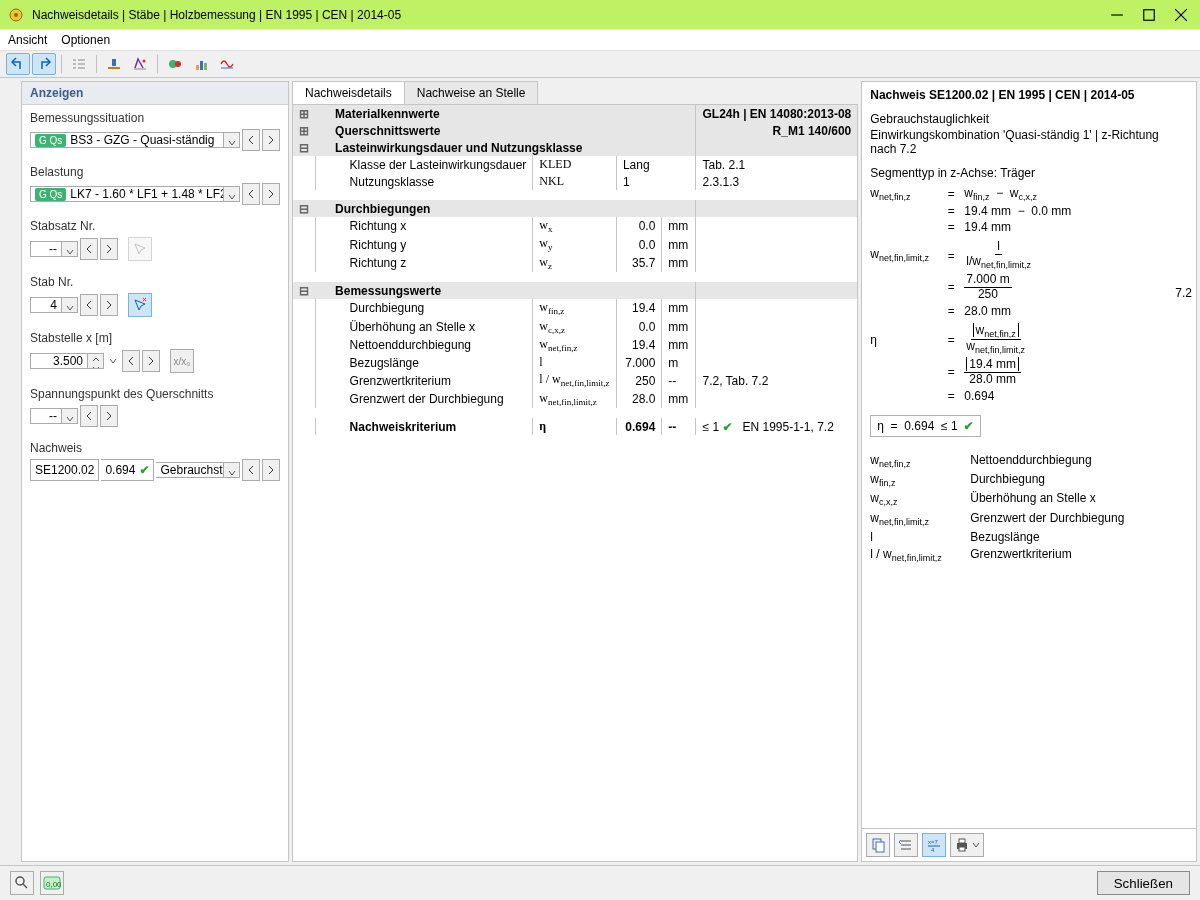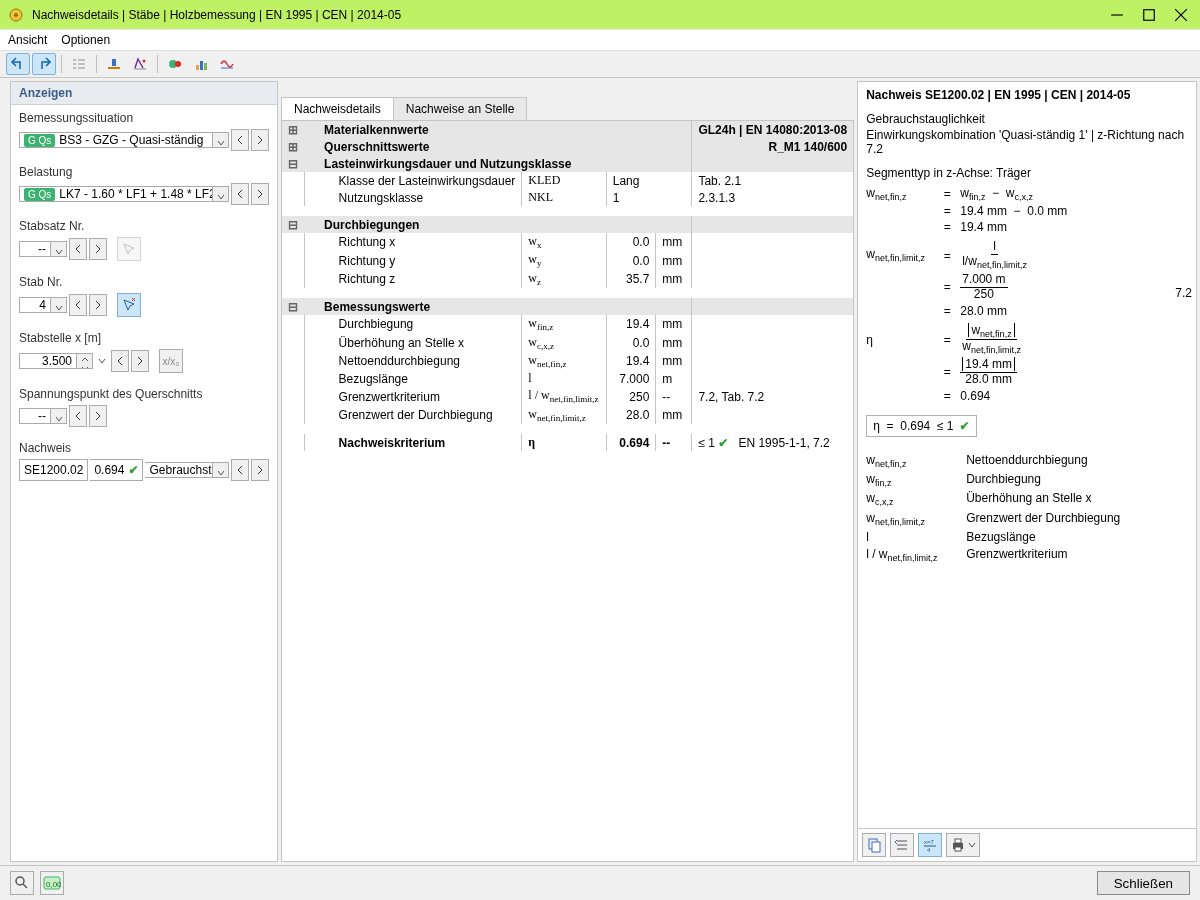--- a/index.html
+++ b/index.html
@@ -18,37 +18,37 @@
   .menubar span { cursor: default; }
 
   
   .toolbar { height: 28px; background: #f0f0f0; border-top: 1px solid #e0e0e0; border-bottom: 1px solid #c5c5c5; padding: 2px 6px; display: flex; align-items: center; gap: 2px; }
   .toolbar .tbtn { width: 24px; height: 22px; display: flex; align-items: center; justify-content: center; border: 1px solid transparent; border-radius: 2px; }
   .toolbar .tbtn.active { background: #cde6f7; border-color: #7bb2dd; }
   .toolbar .sep { width: 1px; height: 18px; background: #c0c0c0; margin: 0 3px; }
 
   
   .main { display: flex; height: 787px; background: #f0f0f0; }
-  .panel-left { width: 268px; background: #fff; margin: 3px 0 3px 10px; border: 1px solid #c5c5c5; display: flex; flex-direction: column; }
+  .panel-left { width: 268px; background: #fff; margin: 3px 0 3px 21px; border: 1px solid #c5c5c5; display: flex; flex-direction: column; }
   .panel-mid  { flex: 1 1 auto; margin: 3px; display: flex; flex-direction: column; }
   .panel-right{ width: 348px; background: #fff; margin: 3px 3px 3px 0; border: 1px solid #c5c5c5; display: flex; flex-direction: column; }
 
   
   .panel-left .hdr { background: #e8ebf0; font-weight: bold; color: #3b5e8c; padding: 4px 8px; border-bottom: 1px solid #d0d0d0; }
   .panel-left .section { padding: 6px 8px 2px 8px; color: #333; }
   .panel-left .row { display: flex; align-items: center; gap: 2px; padding: 2px 8px 8px 8px; }
   .badge { background: #3cb371; color: #fff; font-size: 10px; padding: 1px 4px; border-radius: 2px; margin-right: 4px; }
   .combo { flex: 1 1 auto; height: 16px; border: 1px solid #ababab; background: #fff; display: flex; align-items: center; padding: 0 0 0 4px; white-space: nowrap; overflow: hidden; position: relative; }
   .combo .dd { position: absolute; right: 0; top: 0; width: 16px; height: 20px; border-left: 1px solid #ababab; background: #f0f0f0; display: flex; align-items: center; justify-content: center; }
   .sbtn { width: 18px; height: 22px; border: 1px solid #ababab; background: #f0f0f0; display: flex; align-items: center; justify-content: center; }
   .ibtn { width: 24px; height: 24px; border: 1px solid #ababab; background: #f0f0f0; display: inline-flex; align-items: center; justify-content: center; }
   .check { color: #2e9e2e; font-weight: bold; }
 
   
-  .tabs { height: 24px; display: flex; border-bottom: 1px solid #c5c5c5; background: #f0f0f0; margin-top: 16px; }
+  .tabs { height: 24px; display: flex; border-bottom: 1px solid #c5c5c5; background: #f0f0f0; }
   .tab { padding: 4px 12px; border: 1px solid #c5c5c5; border-bottom: none; margin-right: -1px; background: #e8e8e8; }
   .tab.active { background: #fff; font-weight: normal; }
   .mid-body { flex: 1 1 auto; background: #fff; overflow: auto; border: 1px solid #c5c5c5; border-top: none; }
   table.detail { width: 100%; border-collapse: collapse; font-size: 12px; }
   table.detail td { padding: 1px 6px; height: 17px; vertical-align: middle; white-space: nowrap; }
   table.detail tr.hdrrow td { background: #e6e6e6; font-weight: bold; }
   table.detail tr.blank td { height: 10px; }
   .exp { width: 20px; text-align: center; color: #666; }
   .ind2 { padding-left: 34px !important; border-left: 1px solid #c5c5c5; }
   .ind1 { padding-left: 20px !important; }

